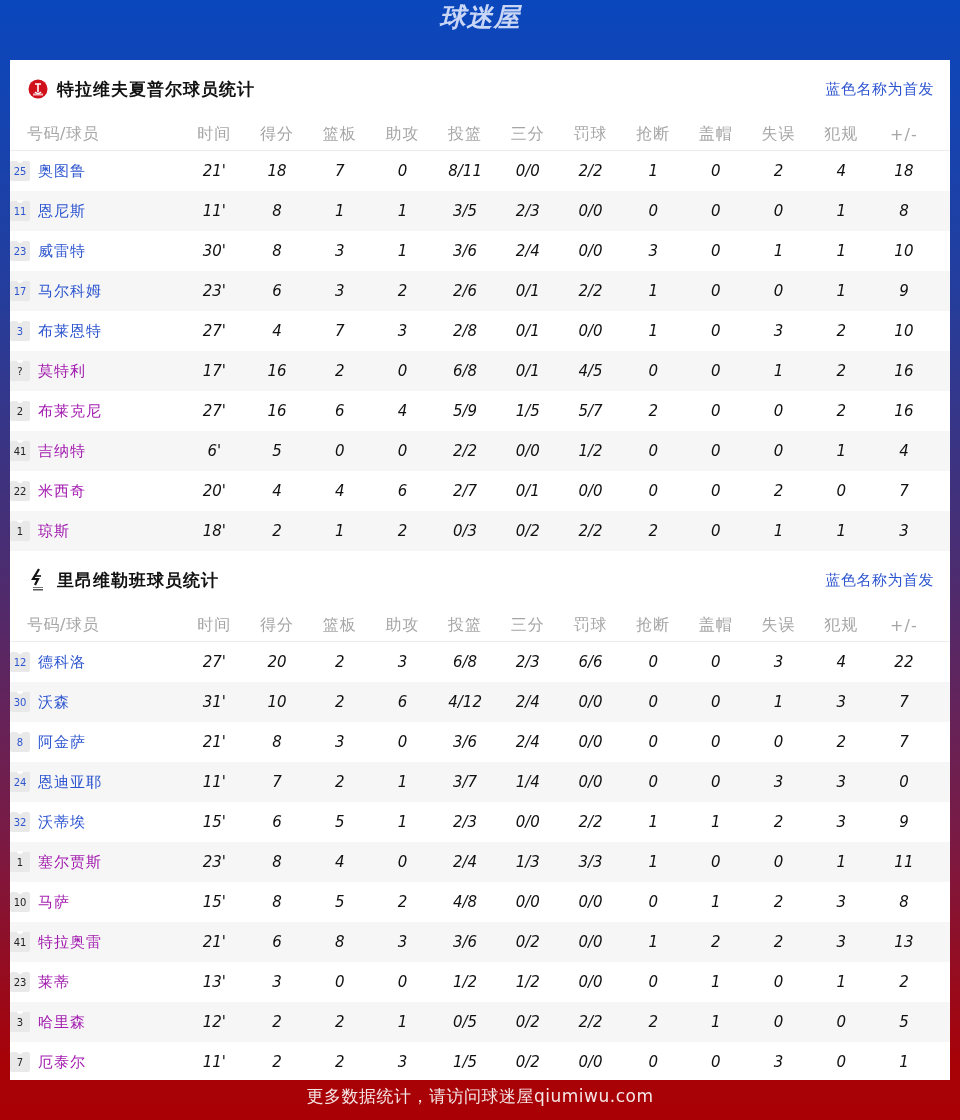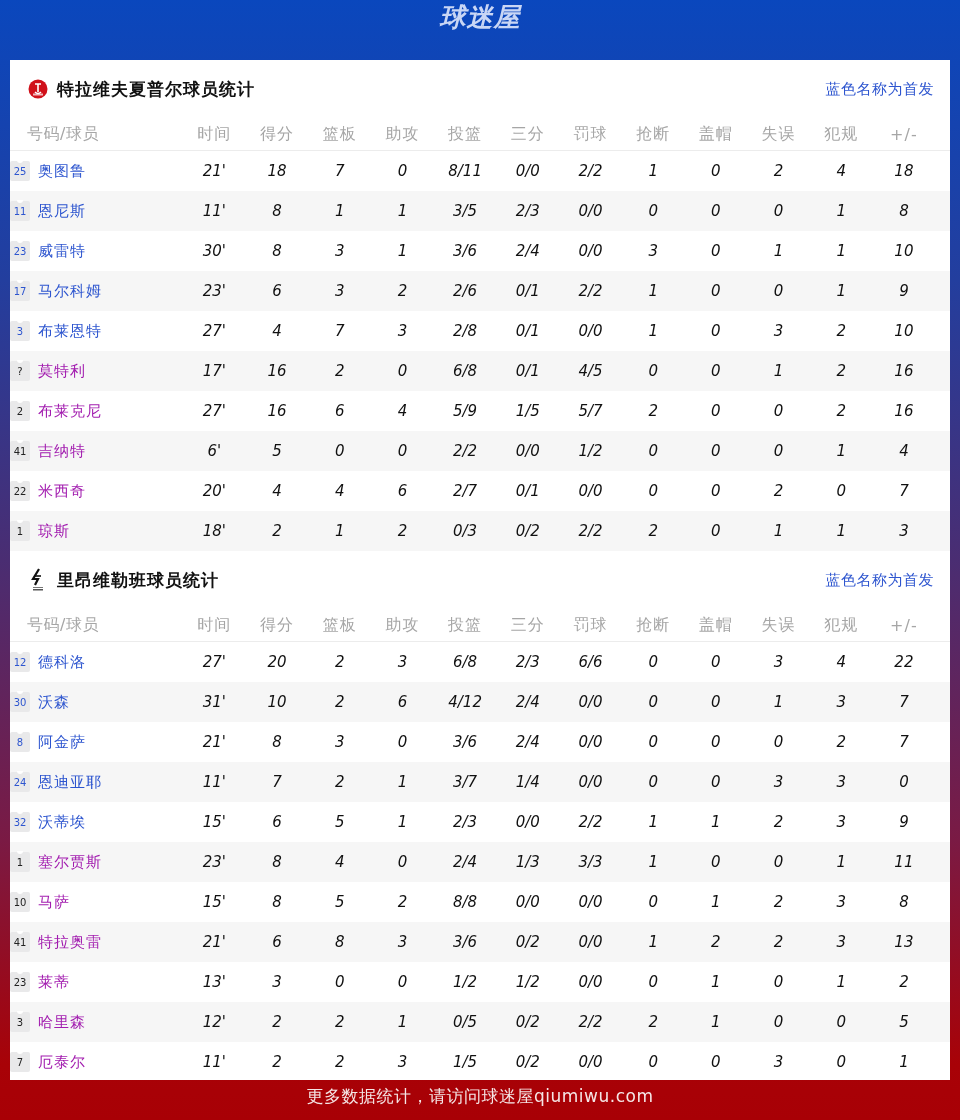--- a/index.html
+++ b/index.html
@@ -425,21 +425,21 @@
         </div>
         <div class="row">
           <div class="col-player">
             <span class="jersey">10</span>
             <span class="pname">马萨</span>
           </div>
           <div class="col">15'</div>
           <div class="col">8</div>
           <div class="col">5</div>
           <div class="col">2</div>
-          <div class="col">8/8</div>
+          <div class="col">4/8</div>
           <div class="col">0/0</div>
           <div class="col">0/0</div>
           <div class="col">0</div>
           <div class="col">1</div>
           <div class="col">2</div>
           <div class="col">3</div>
           <div class="col">8</div>
         </div>
         <div class="row alt">
           <div class="col-player">

